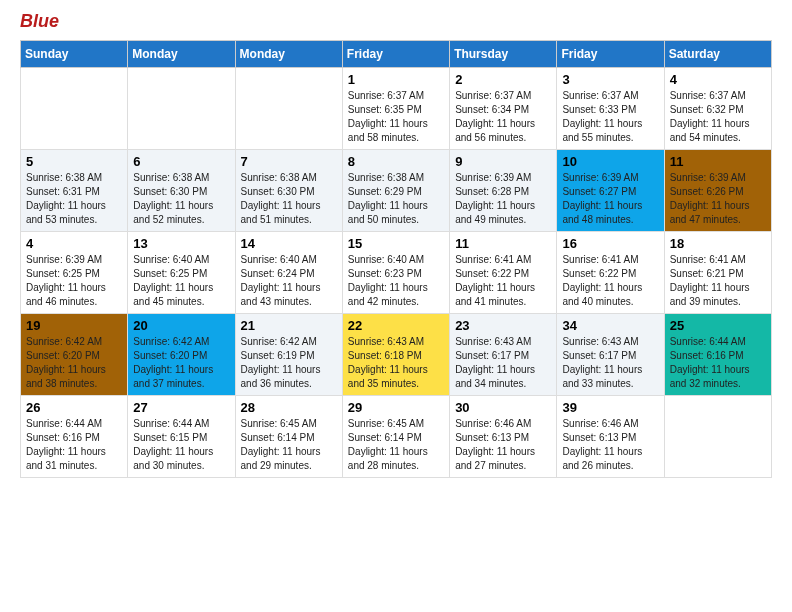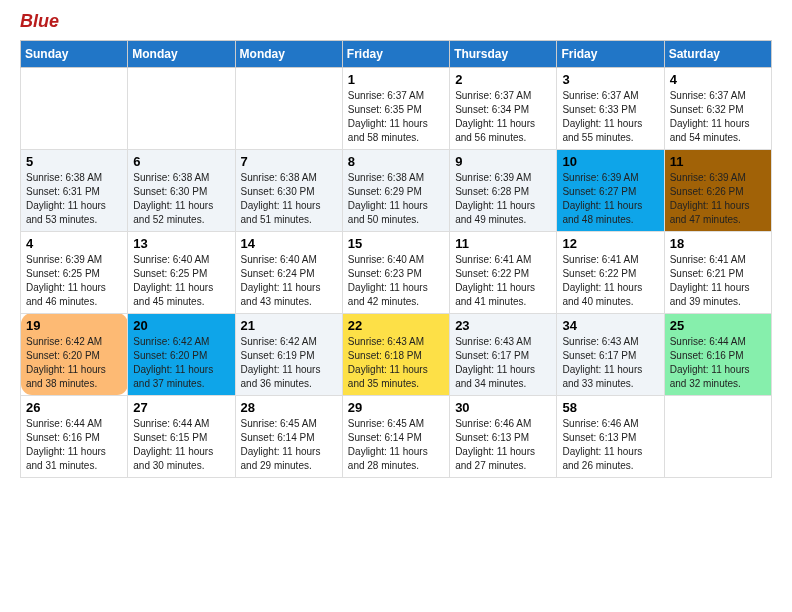--- a/index.html
+++ b/index.html
@@ -233,36 +233,36 @@
 and 42 minutes.</div>
         </td>
         <td>
           <span class="day-num">11</span>
           <div class="day-info" style="white-space: pre-line;">Sunrise: 6:41 AM
 Sunset: 6:22 PM
 Daylight: 11 hours
 and 41 minutes.</div>
         </td>
         <td>
-          <span class="day-num">12</span>
+          <span class="day-num">16</span>
           <div class="day-info" style="white-space: pre-line;">Sunrise: 6:41 AM
 Sunset: 6:22 PM
 Daylight: 11 hours
 and 40 minutes.</div>
         </td>
         <td>
           <span class="day-num">18</span>
           <div class="day-info" style="white-space: pre-line;">Sunrise: 6:41 AM
 Sunset: 6:21 PM
 Daylight: 11 hours
 and 39 minutes.</div>
         </td>
       </tr>
       <tr>
-        <td style="background: #fdba74; border-radius: 11px;">
+        <td style="background: #a16207;">
           <span class="day-num">19</span>
           <div class="day-info" style="white-space: pre-line;">Sunrise: 6:42 AM
 Sunset: 6:20 PM
 Daylight: 11 hours
 and 38 minutes.</div>
         </td>
         <td style="background: #0ea5e9;">
           <span class="day-num">20</span>
           <div class="day-info" style="white-space: pre-line;">Sunrise: 6:42 AM
 Sunset: 6:20 PM
@@ -290,21 +290,21 @@
 Daylight: 11 hours
 and 34 minutes.</div>
         </td>
         <td style="background: rgb(240, 244, 248);">
           <span class="day-num">34</span>
           <div class="day-info" style="white-space: pre-line;">Sunrise: 6:43 AM
 Sunset: 6:17 PM
 Daylight: 11 hours
 and 33 minutes.</div>
         </td>
-        <td style="background: #86efac; margin-left: 32px;">
+        <td style="background: #14b8a6; margin-left: 32px;">
           <span class="day-num">25</span>
           <div class="day-info" style="white-space: pre-line;">Sunrise: 6:44 AM
 Sunset: 6:16 PM
 Daylight: 11 hours
 and 32 minutes.</div>
         </td>
       </tr>
       <tr>
         <td>
           <span class="day-num">26</span>
@@ -335,21 +335,21 @@
 and 28 minutes.</div>
         </td>
         <td>
           <span class="day-num">30</span>
           <div class="day-info" style="white-space: pre-line;">Sunrise: 6:46 AM
 Sunset: 6:13 PM
 Daylight: 11 hours
 and 27 minutes.</div>
         </td>
         <td>
-          <span class="day-num">58</span>
+          <span class="day-num">39</span>
           <div class="day-info" style="white-space: pre-line;">Sunrise: 6:46 AM
 Sunset: 6:13 PM
 Daylight: 11 hours
 and 26 minutes.</div>
         </td>
         <td class="empty-cell"></td>
       </tr>
     </tbody>
 </table>
 

